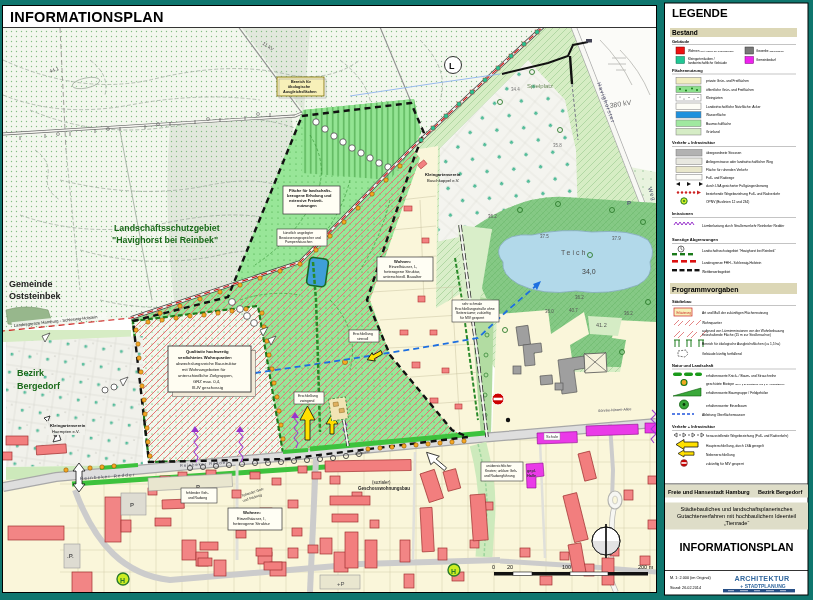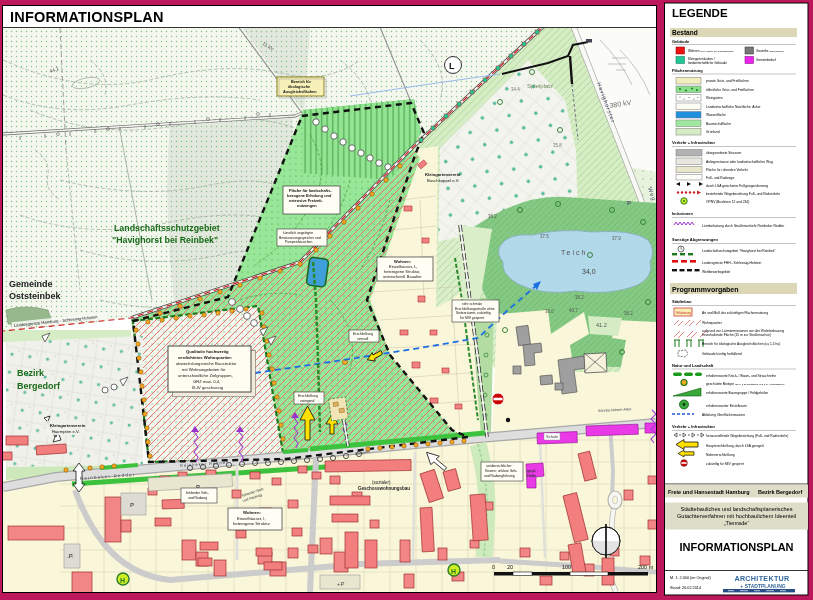--- a/index.html
+++ b/index.html
@@ -1,16 +1,16 @@
 <!DOCTYPE html>
 <html><head>
 <meta charset="utf-8">
 <style>
 html,body{margin:0;padding:0;background:#fff;}
-.page{position:relative;width:813px;height:600px;background:#be185d;overflow:hidden;
+.page{position:relative;width:813px;height:600px;background:#0f766e;overflow:hidden;
 font-family:"Liberation Sans", sans-serif;}
 svg text{font-family:"Liberation Sans", sans-serif;}
 </style>
 </head>
 <body>
 <div class="page">
 <svg width="813" height="600" viewBox="0 0 813 600">
 <defs>
 <pattern id="patDots" width="5" height="5" patternUnits="userSpaceOnUse">
   <circle cx="1.5" cy="1.5" r="0.7" fill="#85bd85"></circle>

